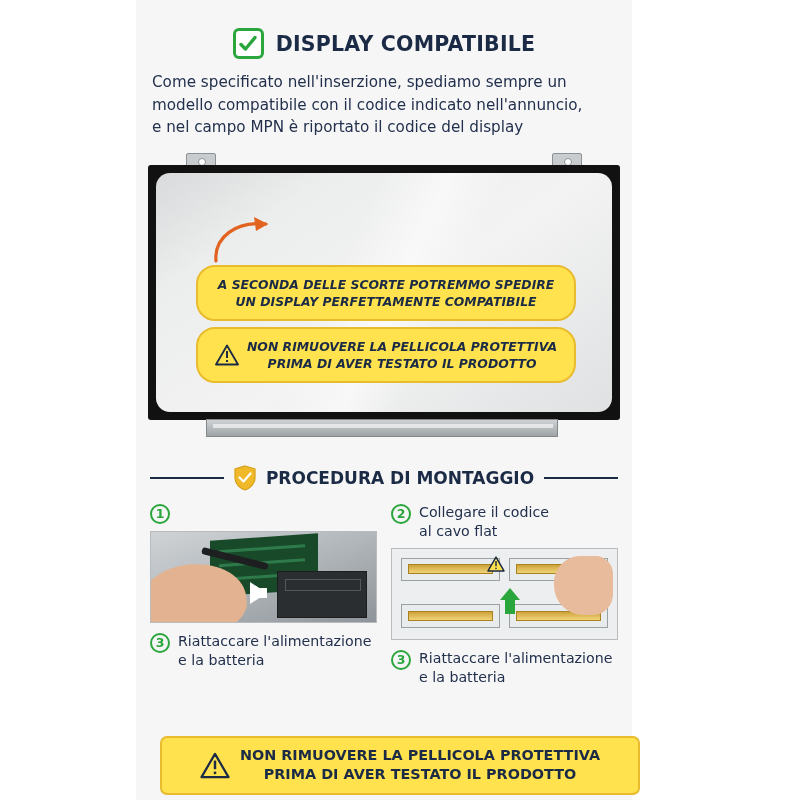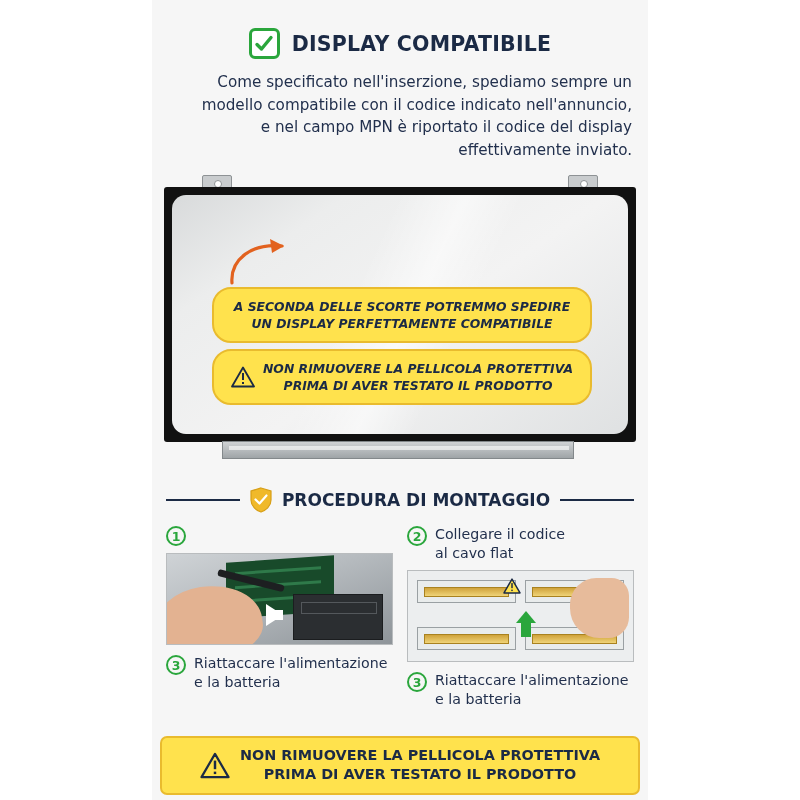--- a/index.html
+++ b/index.html
@@ -25,21 +25,21 @@
     top: 0;
     width: 152px;
     height: 800px;
     background: #ffffff;
   }
   .side-rail.left { left: 0; }
   .side-rail.right { right: 0; }
 
   .content {
     position: absolute;
-    left: 152px;
+    left: 136px;
     top: 0;
     width: 496px;
     height: 800px;
     background: #f6f6f6;
     box-sizing: border-box;
     padding: 14px 10px 0 10px;
   }
 
   
   .header-row {
@@ -64,21 +64,21 @@
   .check-badge svg { display: block; }
   .header-title {
     font-size: 20.5px;
     font-weight: bold;
     color: #1b2a45;
     letter-spacing: 0.2px;
     white-space: nowrap;
   }
 
   .intro {
-    text-align: right;
+    text-align: left;
     font-size: 15.2px;
     line-height: 1.48;
     color: #22304d;
     padding: 0 6px;
     margin-bottom: 14px;
   }
 
   
   .display-wrap {
     position: relative;
@@ -414,21 +414,20 @@
           <path d="M3 10.5 L7.5 15 L17 3.5" fill="none" stroke="#2aa63c" stroke-width="3.4" stroke-linecap="round" stroke-linejoin="round"></path>
         </svg>
       </span>
       <span class="header-title">DISPLAY COMPATIBILE</span>
     </div>
 
     <div class="intro">
       <div>Come specificato nell'inserzione, spediamo sempre un</div>
       <div>modello compatibile con il codice indicato nell'annuncio,</div>
       <div>e nel campo MPN è riportato il codice del display</div>
-      <div>effettivamente inviato.</div>
     </div>
 
     <div class="display-wrap">
       <div class="bracket l"></div>
       <div class="bracket r"></div>
 
       <div class="panel">
         <div class="panel-inner">
           <div class="panel-gloss"></div>
         </div>

